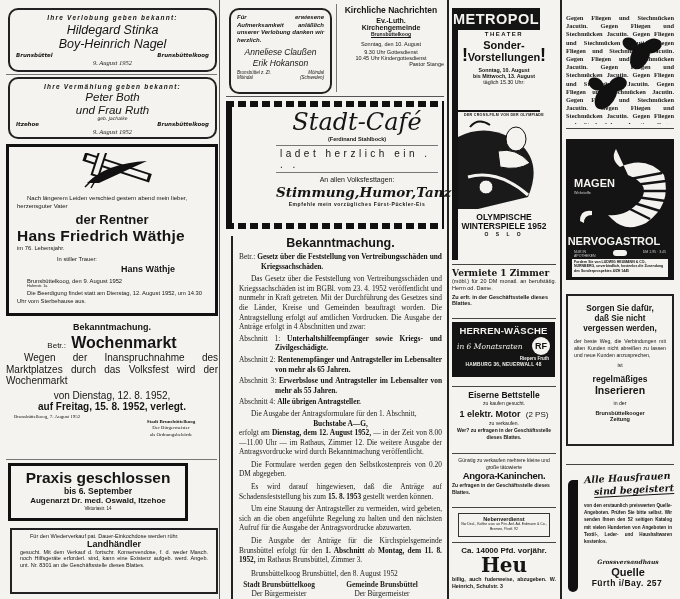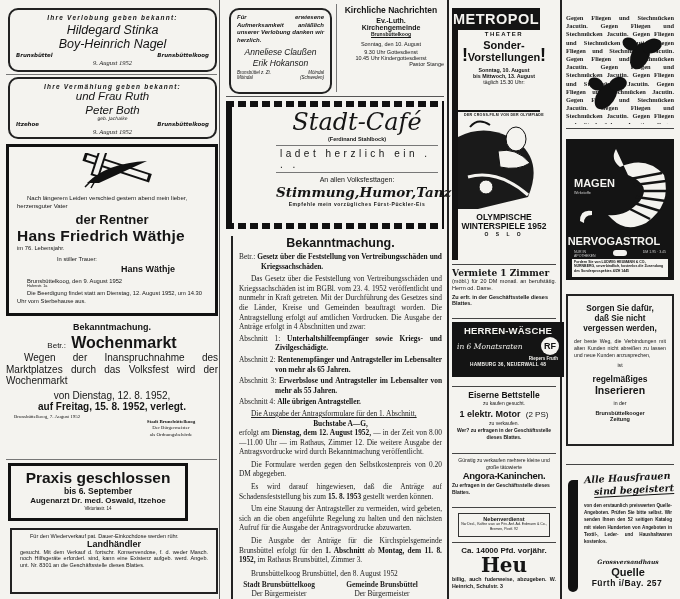--- a/index.html
+++ b/index.html
@@ -40,22 +40,22 @@
   <div class="row tiny b" style="padding:1px 6px 0 6px;">
     <span>Brunsbüttel</span>
     <span>Brunsbüttelkoog</span>
   </div>
   <div class="libserif" style="font-size:6.5px;">9. August 1952</div>
 </div>
 <div class="rule" style="left:6px; top:74px; width:211px; height:1px; background:#777;"></div>
 
 <div class="abs round-box c" style="left:8px; top:77px; width:209px; height:62px; padding-top:4px;">
   <div class="lib b" style="font-size:6.5px; letter-spacing:1.2px;">Ihre Vermählung geben bekannt:</div>
+  <div class="lib" style="font-size:11.5px; line-height:12.5px; margin-top:1px;">Peter Both</div>
   <div class="lib" style="font-size:11.5px; line-height:12.5px;">und Frau Ruth</div>
-  <div class="lib" style="font-size:11.5px; line-height:12.5px; margin-top:1px;">Peter Both</div>
   <div class="tiny" style="font-size:4.5px; line-height:5px;">geb. Jachalke</div>
   <div class="row tiny b" style="padding:0 6px;">
     <span>Itzehoe</span>
     <span>Brunsbüttelkoog</span>
   </div>
   <div class="libserif" style="font-size:6.5px;">9. August 1952</div>
 </div>
 
 <div class="abs" style="left:6px; top:144px; width:212px; height:172px; border:3px solid #111; padding:4px 8px;">
   <svg class="abs" style="left:68px; top:6px;" width="80" height="36" viewBox="0 0 80 36">
@@ -149,21 +149,21 @@
       <span>Betr.:</span>
       <b>Gesetz über die Feststellung von Vertreibungsschäden und Kriegssachschäden.</b>
     </div>
     <div class="indent" style="margin-top:3px;">Das Gesetz über die Feststellung von Vertreibungsschäden und Kriegssachschäden ist im BGBl. vom 23. 4. 1952 veröffentlicht und nunmehr in Kraft getreten. Mit der Durchführung des Gesetzes sind die Länder, Kreise und Gemeinden beauftragt worden. Die Antragstellung erfolgt auf amtlichen Vordrucken. Die Ausgabe der Anträge erfolgt in 4 Abschnitten und zwar:</div>
     <div style="margin-top:2px;">
       <div style="padding-left:36px; text-indent:-36px;"><span>Abschnitt 1:</span> <b>Unterhaltshilfeempfänger sowie Kriegs- und Zivilgeschädigte.</b></div>
       <div style="padding-left:36px; text-indent:-36px; margin-top:2px;"><span>Abschnitt 2:</span> <b>Rentenempfänger und Antragsteller im Lebensalter von mehr als 65 Jahren.</b></div>
       <div style="padding-left:36px; text-indent:-36px; margin-top:2px;"><span>Abschnitt 3:</span> <b>Erwerbslose und Antragsteller im Lebensalter von mehr als 55 Jahren.</b></div>
       <div style="padding-left:36px; text-indent:-36px; margin-top:2px;"><span>Abschnitt 4:</span> <b>Alle übrigen Antragsteller.</b></div>
     </div>
-    <div class="indent" style="margin-top:2px;text-decoration:underline;"><span>Die Ausgabe der Antragsformulare für den 1. Abschnitt,</span></div>
+    <div class="indent" style="margin-top:2px;"><span>Die Ausgabe der Antragsformulare für den 1. Abschnitt,</span></div>
     <div class="c"><b>Buchstabe A—G,</b></div>
     <div><span>erfolgt am</span> <b>Dienstag, dem 12. August 1952,</b> <span>— in der Zeit von 8.00—11.00 Uhr — im Rathaus, Zimmer 12. Die weitere Ausgabe der Antragsvordrucke wird durch Bekanntmachung veröffentlicht.</span></div>
     <div class="indent" style="margin-top:3px;">Die Formulare werden gegen den Selbstkostenpreis von 0.20 DM abgegeben.</div>
     <div class="indent" style="margin-top:3px;"><span>Es wird darauf hingewiesen, daß die Anträge auf Schadensfeststellung bis zum</span> <b>15. 8. 1953</b> <span>gestellt werden können.</span></div>
     <div class="indent" style="margin-top:3px;">Um eine Stauung der Antragsteller zu vermeiden, wird gebeten, sich an die oben angeführte Regelung zu halten und den nächsten Aufruf für die Ausgabe der Antragsvordrucke abzuwarten.</div>
     <div class="indent" style="margin-top:3px;"><span>Die Ausgabe der Anträge für die Kirchspielsgemeinde Brunsbüttel erfolgt für den</span> <b>1. Abschnitt</b> <span>ab</span> <b>Montag, dem 11. 8. 1952,</b> <span>im Rathaus Brunsbüttel, Zimmer 3.</span></div>
     <div class="indent" style="margin-top:4px;">Brunsbüttelkoog Brunsbüttel, den 8. August 1952</div>
     <div class="row" style="margin-top:3px; line-height:8.6px;">
       <div class="c" style="width:80px;">
         <div class="b">Stadt Brunsbüttelkoog</div>
@@ -213,21 +213,21 @@
 </div>
 
 <div class="abs" style="left:452px; top:264px; width:104px; height:62px;">
   <div class="rule" style="left:0; top:0; width:104px; height:1px; background:#444;"></div>
   <div class="serif b" style="font-size:9px; margin-top:4px; white-space:nowrap;">Vermiete 1 Zimmer</div>
   <div class="lib" style="font-size:5.5px; line-height:6.8px; text-align:justify;">(möbl.) für 20 DM monatl. an berufstätig. Herrn od. Dame.</div>
   <div class="lib b" style="font-size:5.5px; line-height:6.8px; margin-top:2px;">Zu erfr. in der Geschäftsstelle dieses Blattes.</div>
 </div>
 <div class="rule" style="left:452px; top:318px; width:104px; height:1px; background:#444;"></div>
 
-<div class="abs dark c" style="left:452px; top:322px; width:112px; height:55px;">
+<div class="abs dark c" style="left:452px; top:322px; width:103px; height:55px;">
   <div class="lib b" style="font-size:9.5px; padding-top:3px; letter-spacing:0.2px;">HERREN-WÄSCHE</div>
   <div class="row" style="padding:1px 5px; align-items:center;">
     <span class="serif" style="font-size:7.5px; font-style:italic;">in 6 Monatsraten</span>
     <span class="lib b" style="display:inline-block; width:18px; height:18px; border-radius:9px; background:#f4f3ef; color:#111; font-size:9px; line-height:18px;">RF</span>
   </div>
   <div class="lib b" style="font-size:4.5px; text-align:right; padding-right:6px;">Riepers Fruth</div>
   <div class="lib b" style="font-size:4.8px; letter-spacing:0.2px; margin-top:1px;">HAMBURG 36, NEUERWALL 48</div>
 </div>
 
 <div class="abs c" style="left:452px; top:390px; width:104px; height:62px;">

